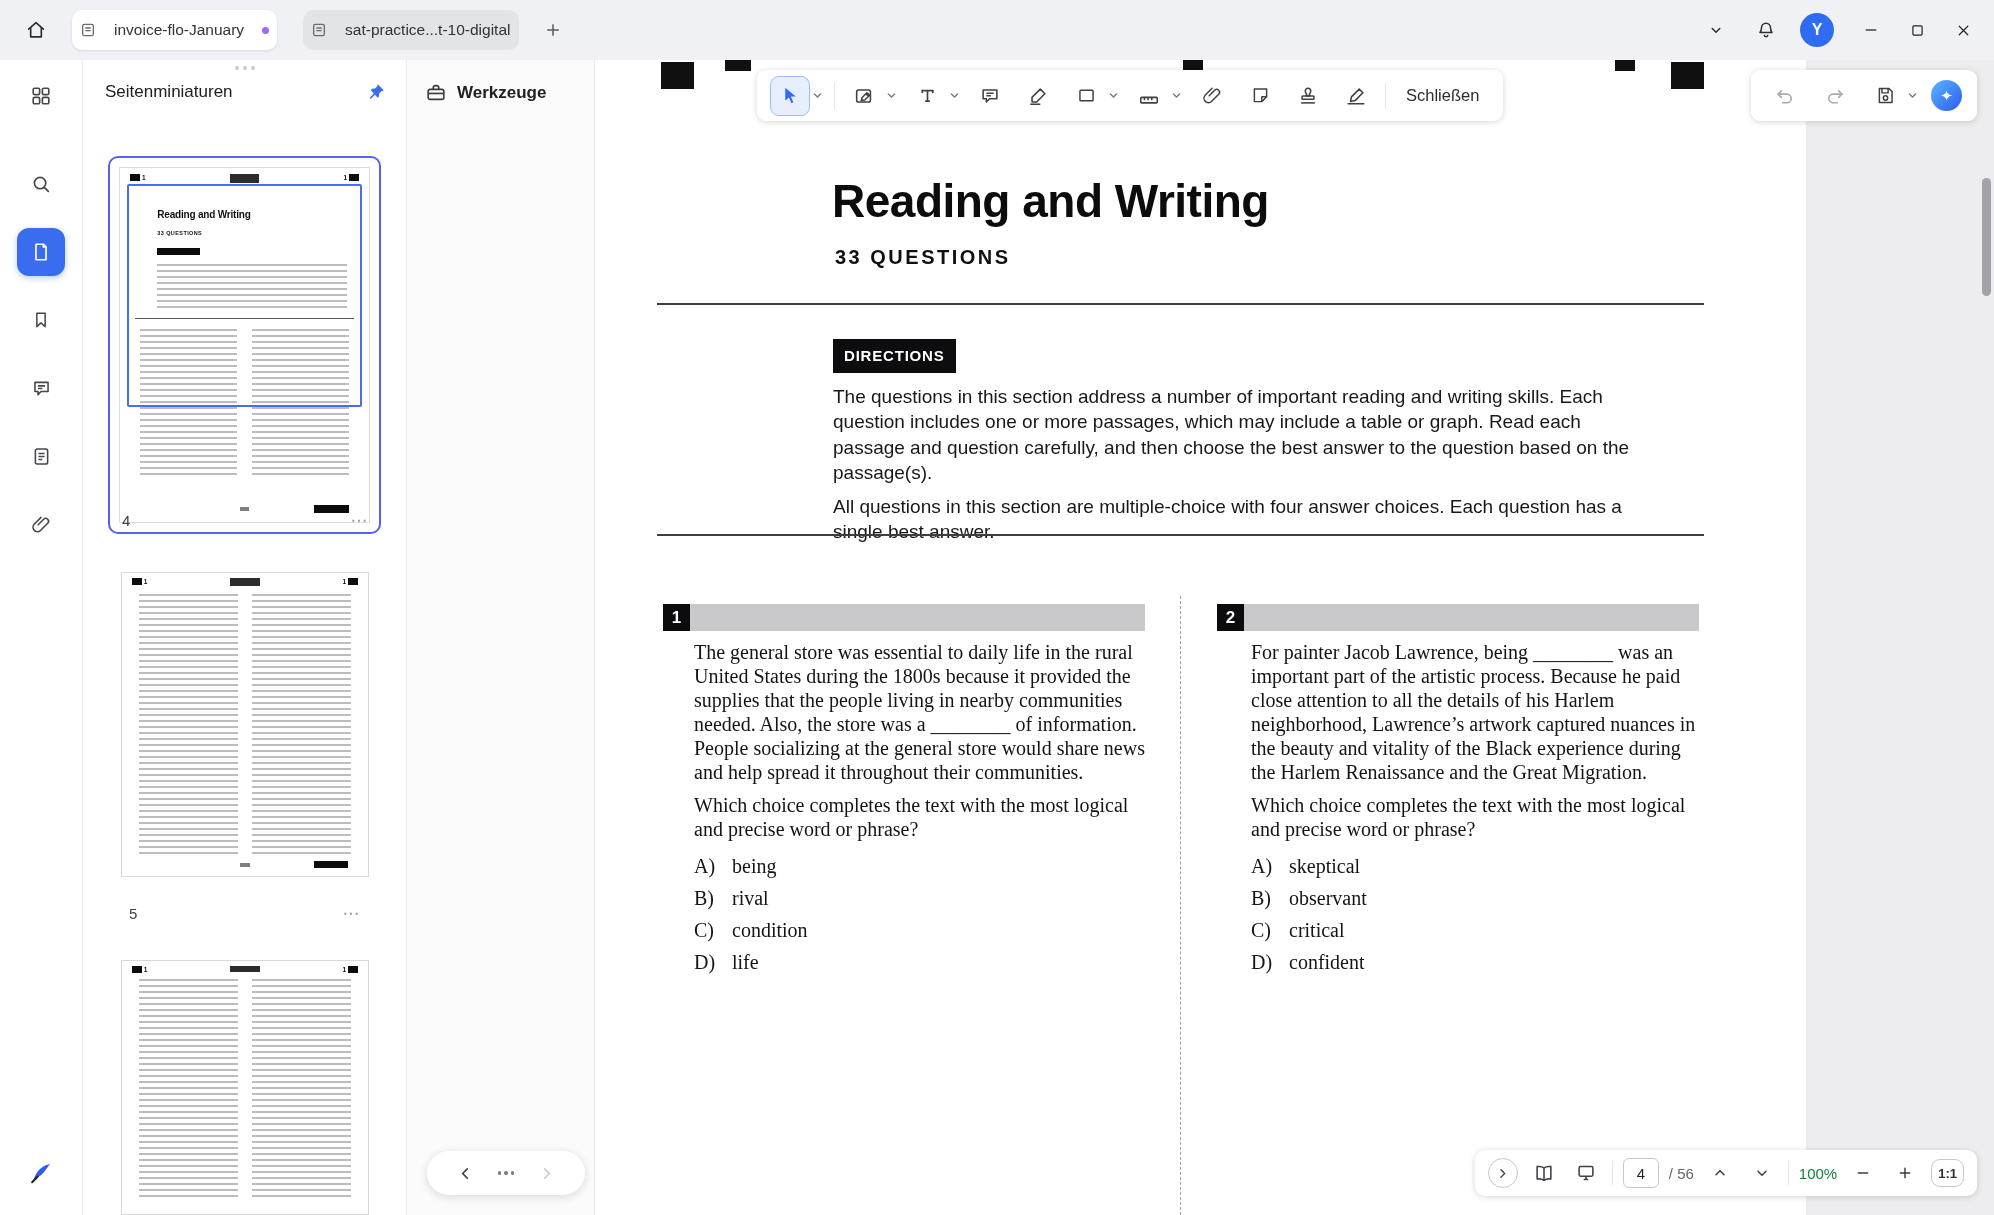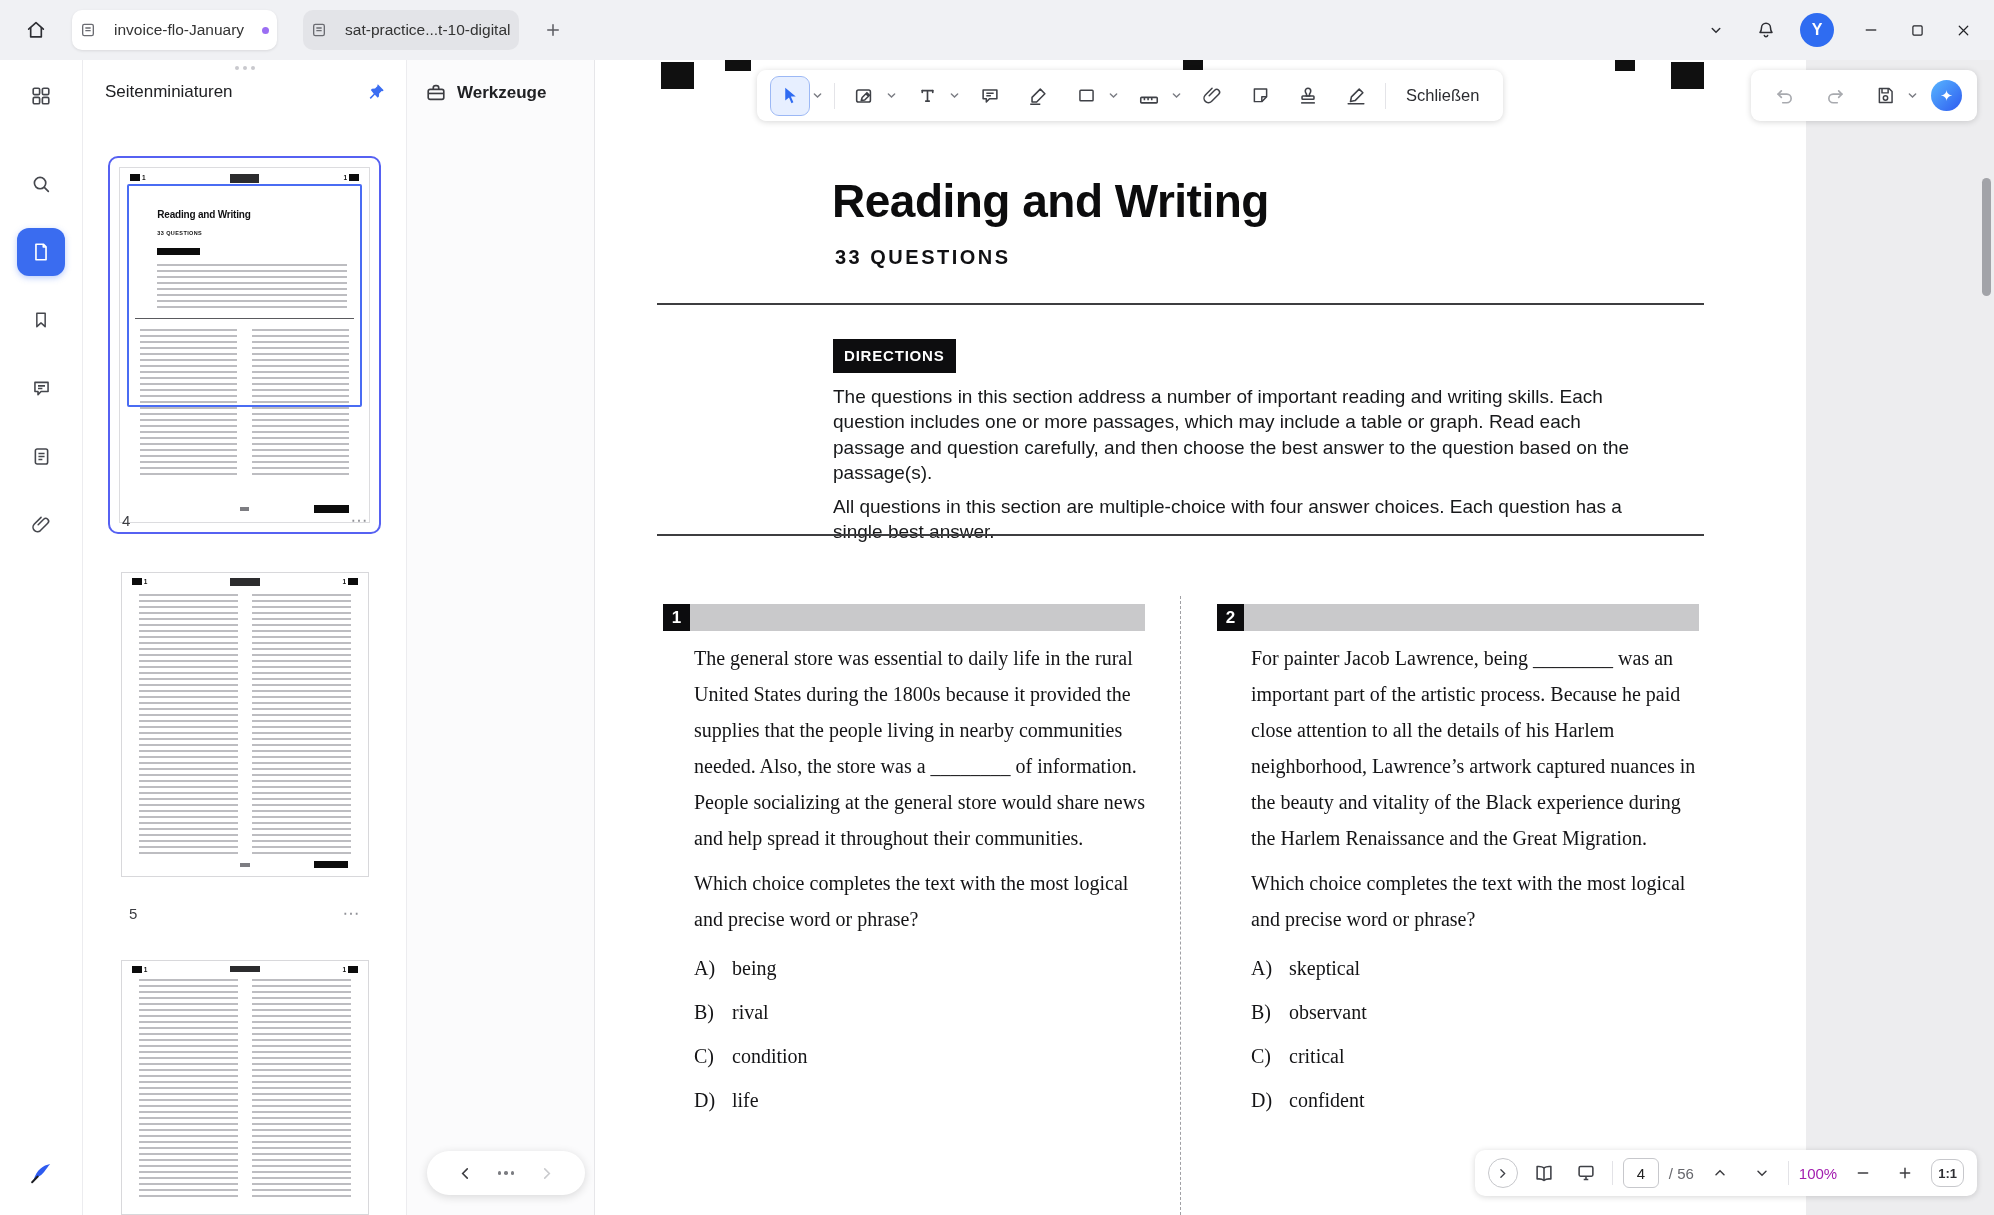--- a/index.html
+++ b/index.html
@@ -87,21 +87,21 @@
   #directions { position: absolute; left: 238px; top: 279px; width: 806px; font-size: 19px; line-height: 25.5px; color: #17181a; }
   .dir-chip { display: inline-block; background: #0d0d0f; color: #fff; font-weight: bold; font-size: 15px; letter-spacing: .8px; padding: 4px 11px; margin-bottom: 11px; }
   #directions p + p { margin-top: 8px; }
   .col-divider { position: absolute; left: 585px; top: 536px; bottom: 0; width: 0; border-left: 1px dashed #a0a0a4; }
 
   .question { position: absolute; top: 544px; width: 482px; }
   #q1 { left: 68px; } #q2 { left: 622px; }
   .q-head { display: flex; height: 27px; }
   .q-numbox { width: 27px; background: #0c0c0e; color: #fff; font-weight: bold; font-size: 17px; display: flex; align-items: center; justify-content: center; }
   .q-bar { flex: 1; background: #c9c9cb; }
-  .q-body { font-family: "Liberation Serif", "DejaVu Serif", serif; color: #141416; font-size: 20px; line-height: 36px; }
+  .q-body { font-family: "Liberation Serif", "DejaVu Serif", serif; color: #141416; font-size: 20px; line-height: 24px; }
   #q1 .q-body { padding-left: 31px; } #q2 .q-body { padding-left: 34px; }
   .q-passage { margin-top: 9px; }
   .q-prompt { margin-top: 9px; }
   .q-choices { margin-top: 13px; }
   .q-choice { display: flex; margin-bottom: 8px; cursor: pointer; }
   .q-letter { width: 38px; flex: none; }
 
   
   .float { background: #fff; border-radius: 9px; box-shadow: 0 1px 6px rgba(0,0,0,.16); }
   #main-toolbar { position: absolute; left: 162px; top: 10px; height: 51px; display: flex; align-items: center; padding: 0 14px; gap: 10px; z-index: 20; }
@@ -115,21 +115,21 @@
   #right-toolbar { position: absolute; right: 17px; top: 10px; height: 51px; display: flex; align-items: center; gap: 12px; padding: 0 15px; z-index: 20; }
   .ai-circle { width: 31px; height: 31px; border-radius: 50%; background: linear-gradient(135deg, #58b6ff, #2e5bf0); color: #fff; font-size: 15px; display: flex; align-items: center; justify-content: center; border: none; cursor: pointer; }
 
   
   #bottom-bar { position: absolute; right: 17px; bottom: 19px; height: 46px; border-radius: 10px; display: flex; align-items: center; gap: 10px; padding: 0 13px; z-index: 20; }
   .bb-sep { width: 1px; height: 24px; background: #e3e3e7; }
   .bb-btn { border: none; background: transparent; display: flex; align-items: center; justify-content: center; width: 32px; height: 32px; border-radius: 6px; cursor: pointer; }
   .circle-btn { width: 30px; height: 30px; border-radius: 50%; border: 1.5px solid #c6c7cb; display: flex; align-items: center; justify-content: center; background: #fff; cursor: pointer; }
   .page-box { min-width: 36px; height: 30px; border: 1px solid #c7c8cc; border-radius: 6px; display: flex; align-items: center; justify-content: center; font-size: 15px; color: #222; padding: 0 9px; }
   .page-total { font-size: 15px; color: #66676c; }
-  .zoom-label { font-size: 15px; color: #a21caf; }
+  .zoom-label { font-size: 15px; color: #15803d; }
   .fit-box { height: 28px; padding: 0 6px; border: 1px solid #c7c8cc; border-radius: 9px; display: flex; align-items: center; font-size: 13px; font-weight: bold; color: #2e2f33; background: #fff; cursor: pointer; }
 
   
   #scrollbar { position: absolute; right: 2px; top: 0; bottom: 0; width: 12px; }
   #scroll-thumb { position: absolute; right: 1px; top: 118px; width: 9px; height: 118px; border-radius: 5px; background: #a2a3a8; cursor: pointer; }
 </style>
 </head>
 <body>
 
 <header id="titlebar">

